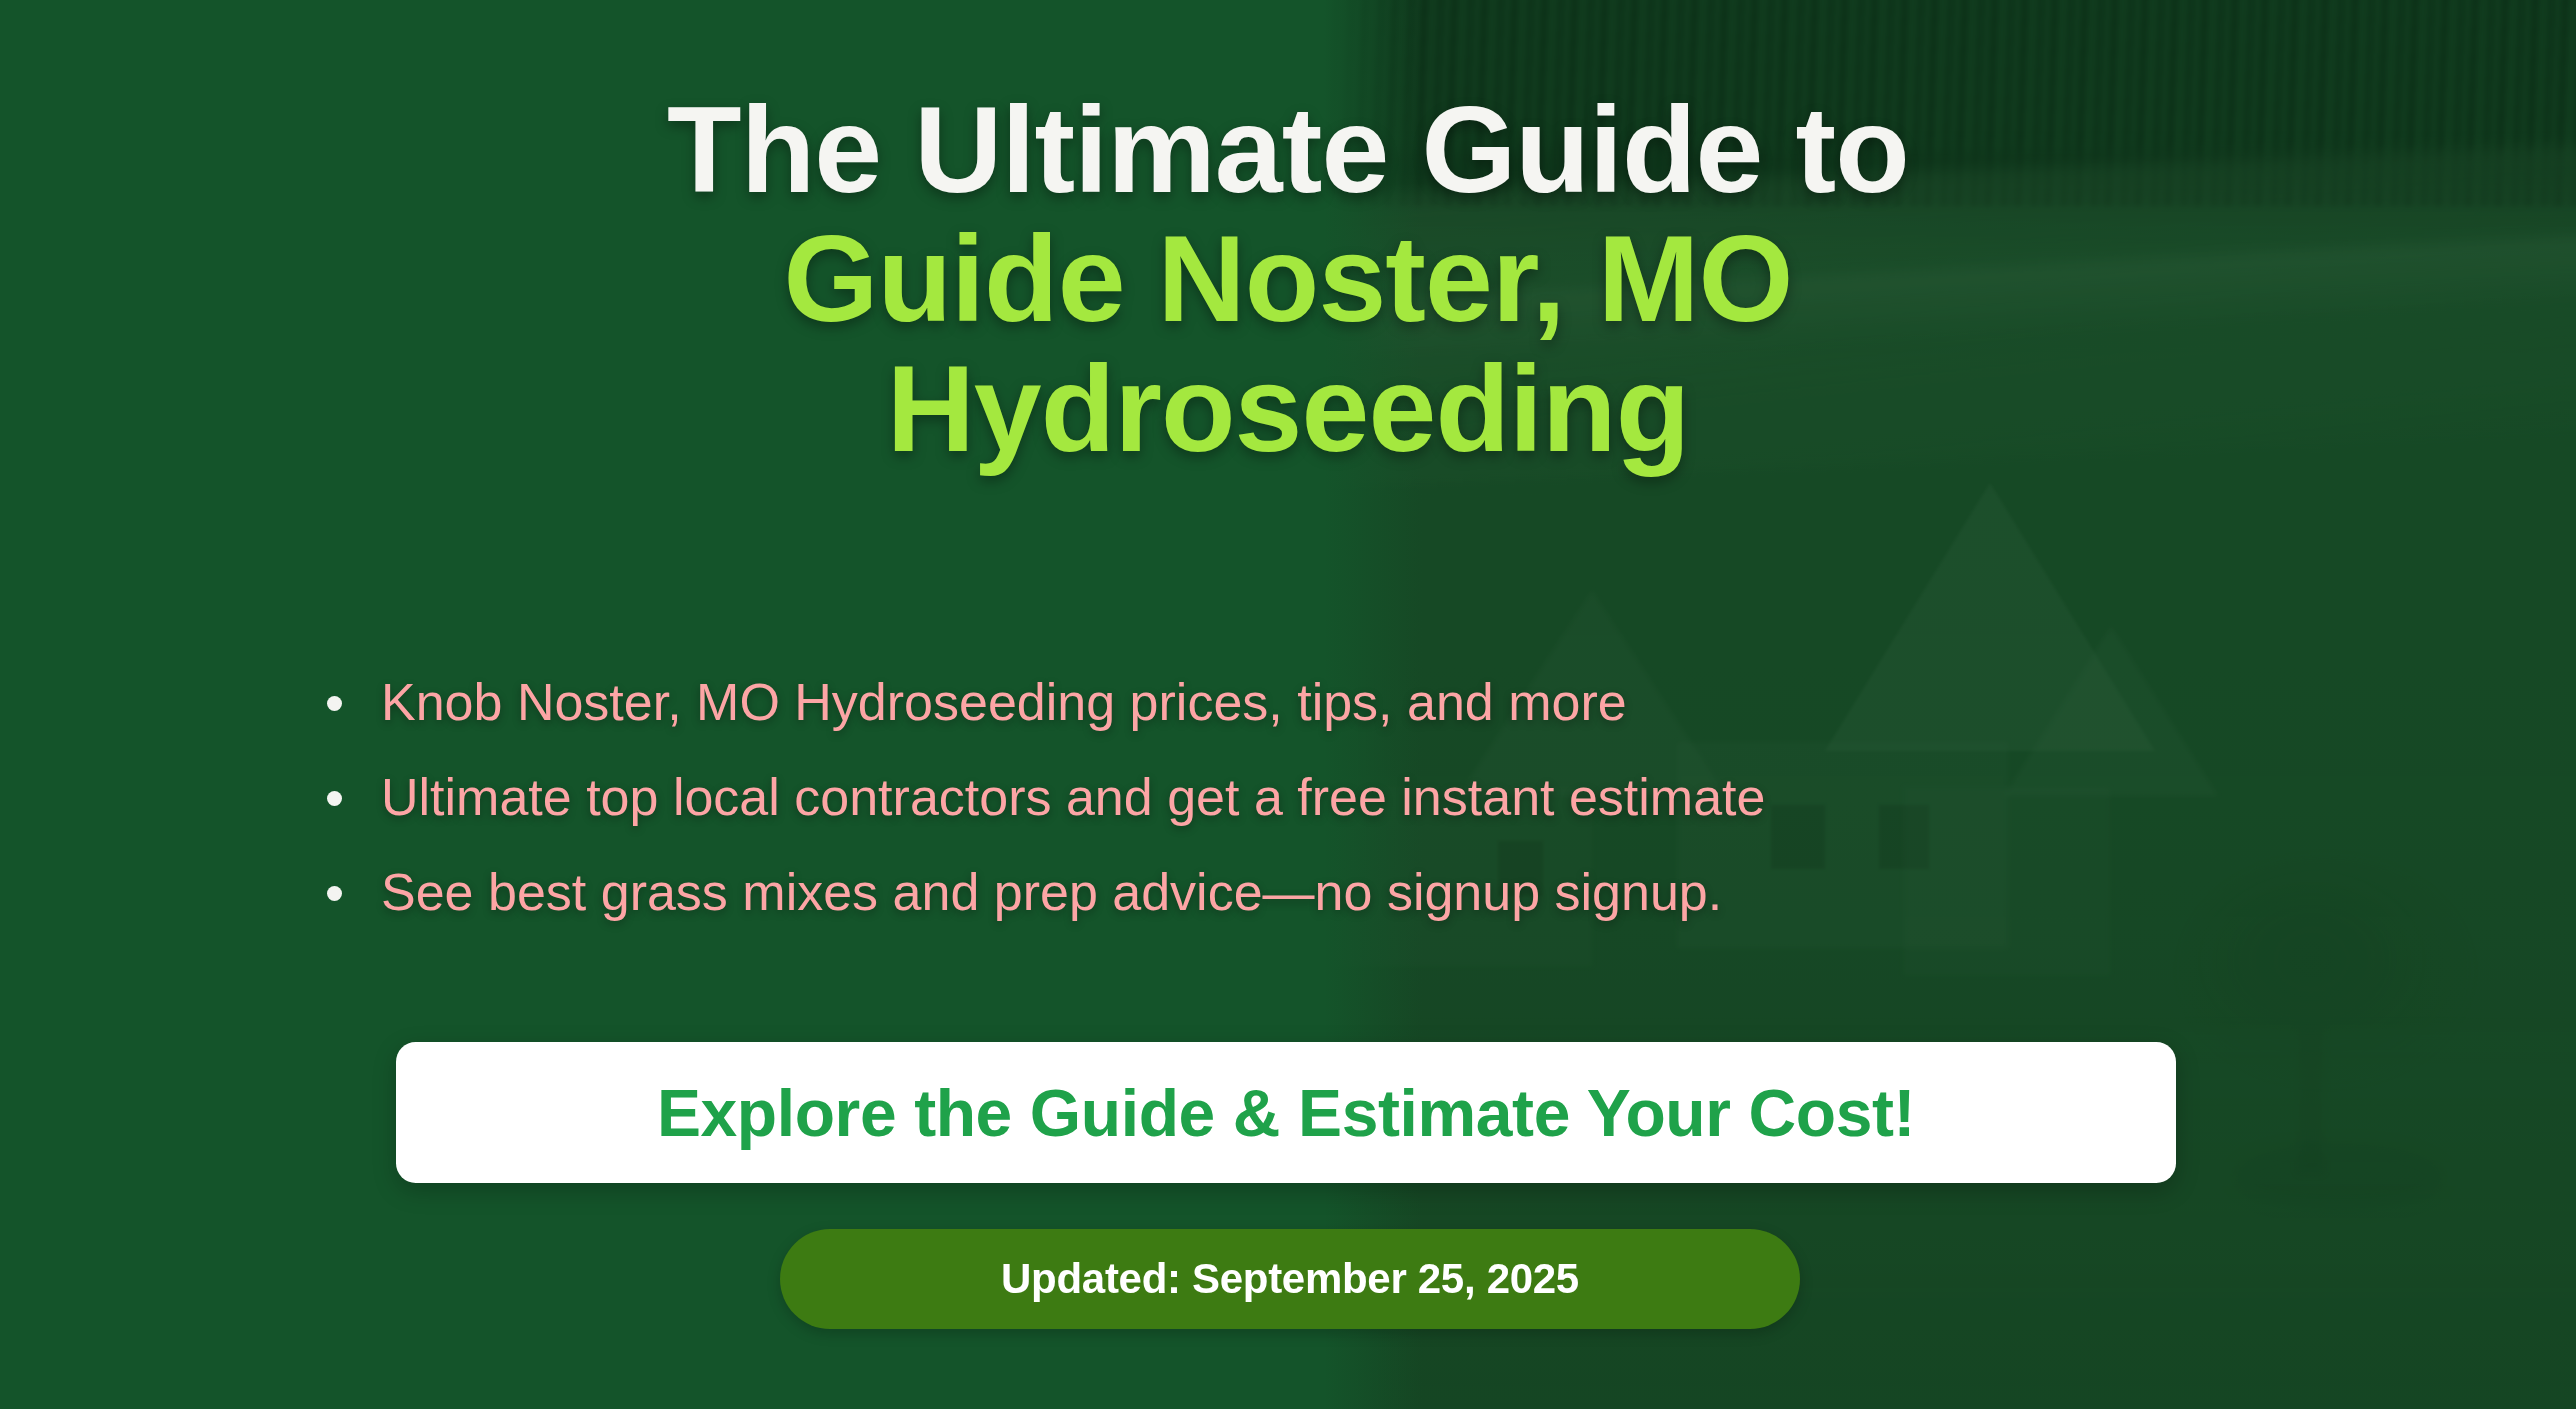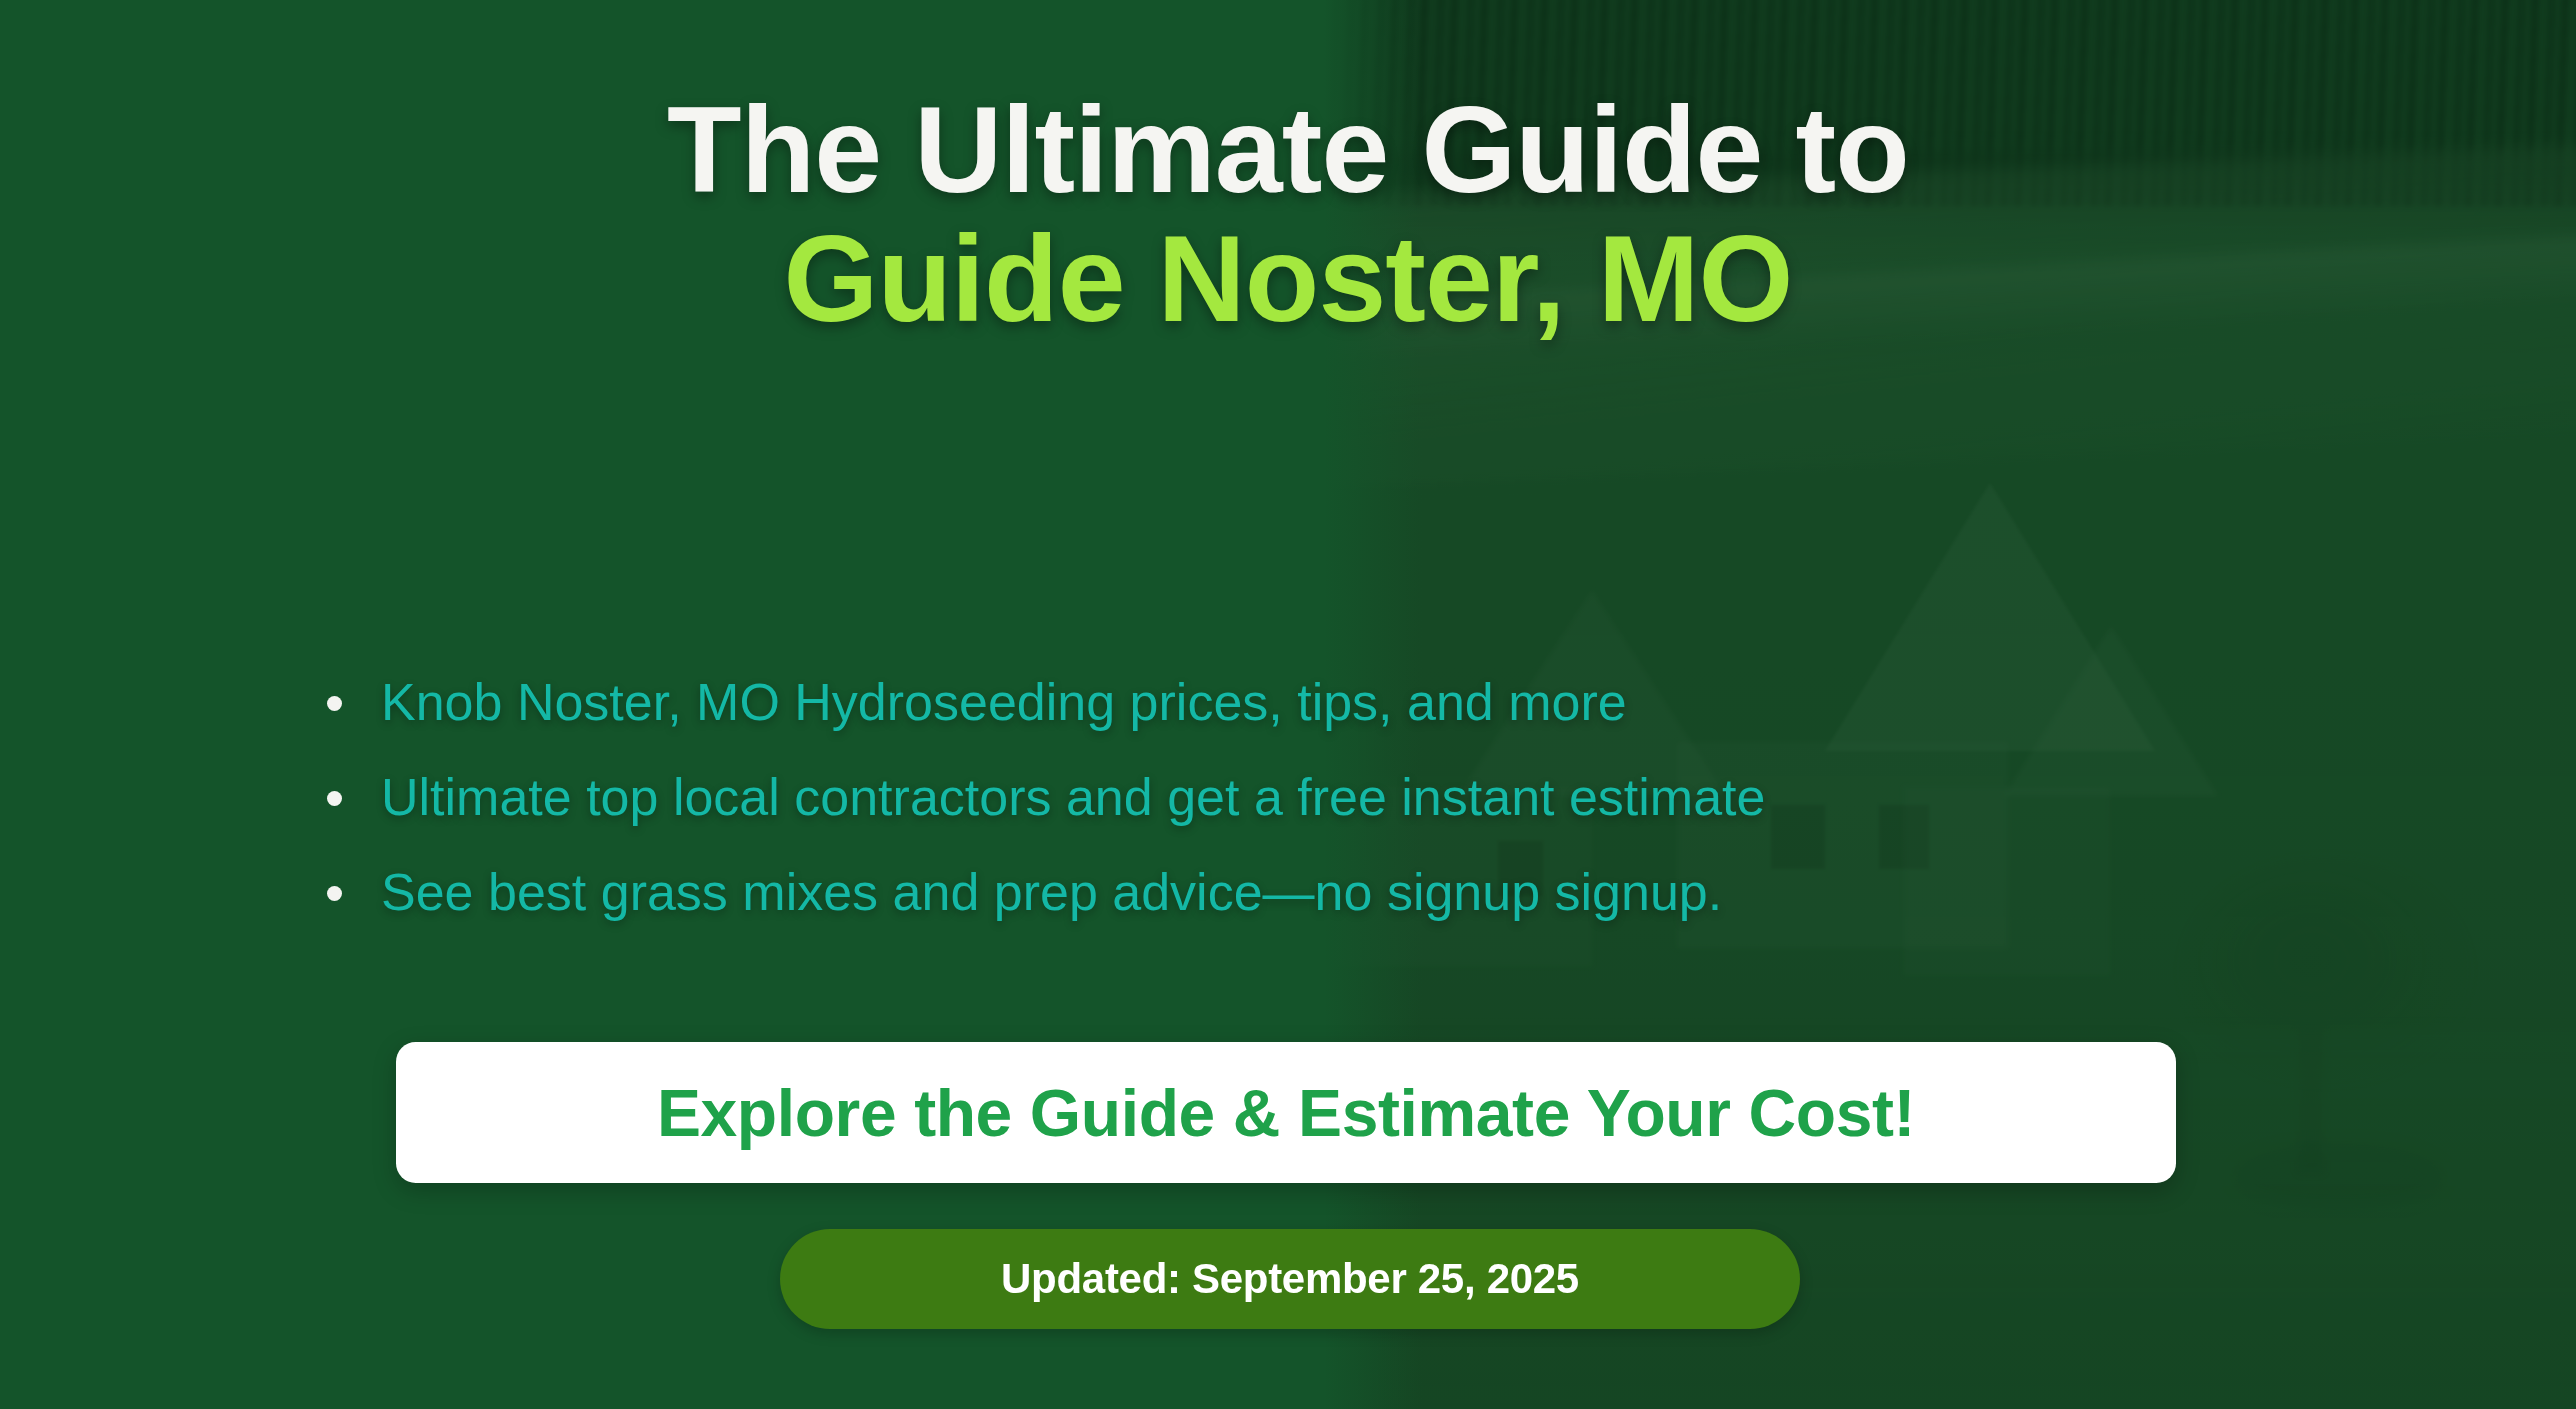--- a/index.html
+++ b/index.html
@@ -187,21 +187,21 @@
   }
 
   .bullets {
     position:absolute;
     left:322px; top:676px;
     width:1968px;
     list-style:none;
   }
   .bullets li {
     position:relative;
-    color:#14b8a6;
+    color:#fca5a5;
     font-size:52px;
     font-weight:normal;
     line-height:1.0;
     padding-left:59px;
     margin-bottom:43px;
     text-shadow:0 2.7px 8px rgba(0,0,0,.32);
     white-space:nowrap;
   }
   .bullets li::before {
     content:"";
@@ -283,20 +283,21 @@
     <div class="photo-tint"></div>
     <div class="photo-tint2"></div>
     <div class="photo-fade-left"></div>
   </div>
 
   <div class="content">
 
     <h1 class="headline">
       <span>The Ultimate Guide to</span>
       <span class="accent">Guide Noster, MO</span>
+      <span class="accent">Hydroseeding</span>
     </h1>
 
     <ul class="bullets">
       <li>Knob Noster, MO Hydroseeding prices, tips, and more</li>
       <li>Ultimate top local contractors and get a free instant estimate</li>
       <li>See best grass mixes and prep advice—no signup signup.</li>
     </ul>
 
     <button class="cta-button">Explore the Guide &amp; Estimate Your Cost!</button>
 

